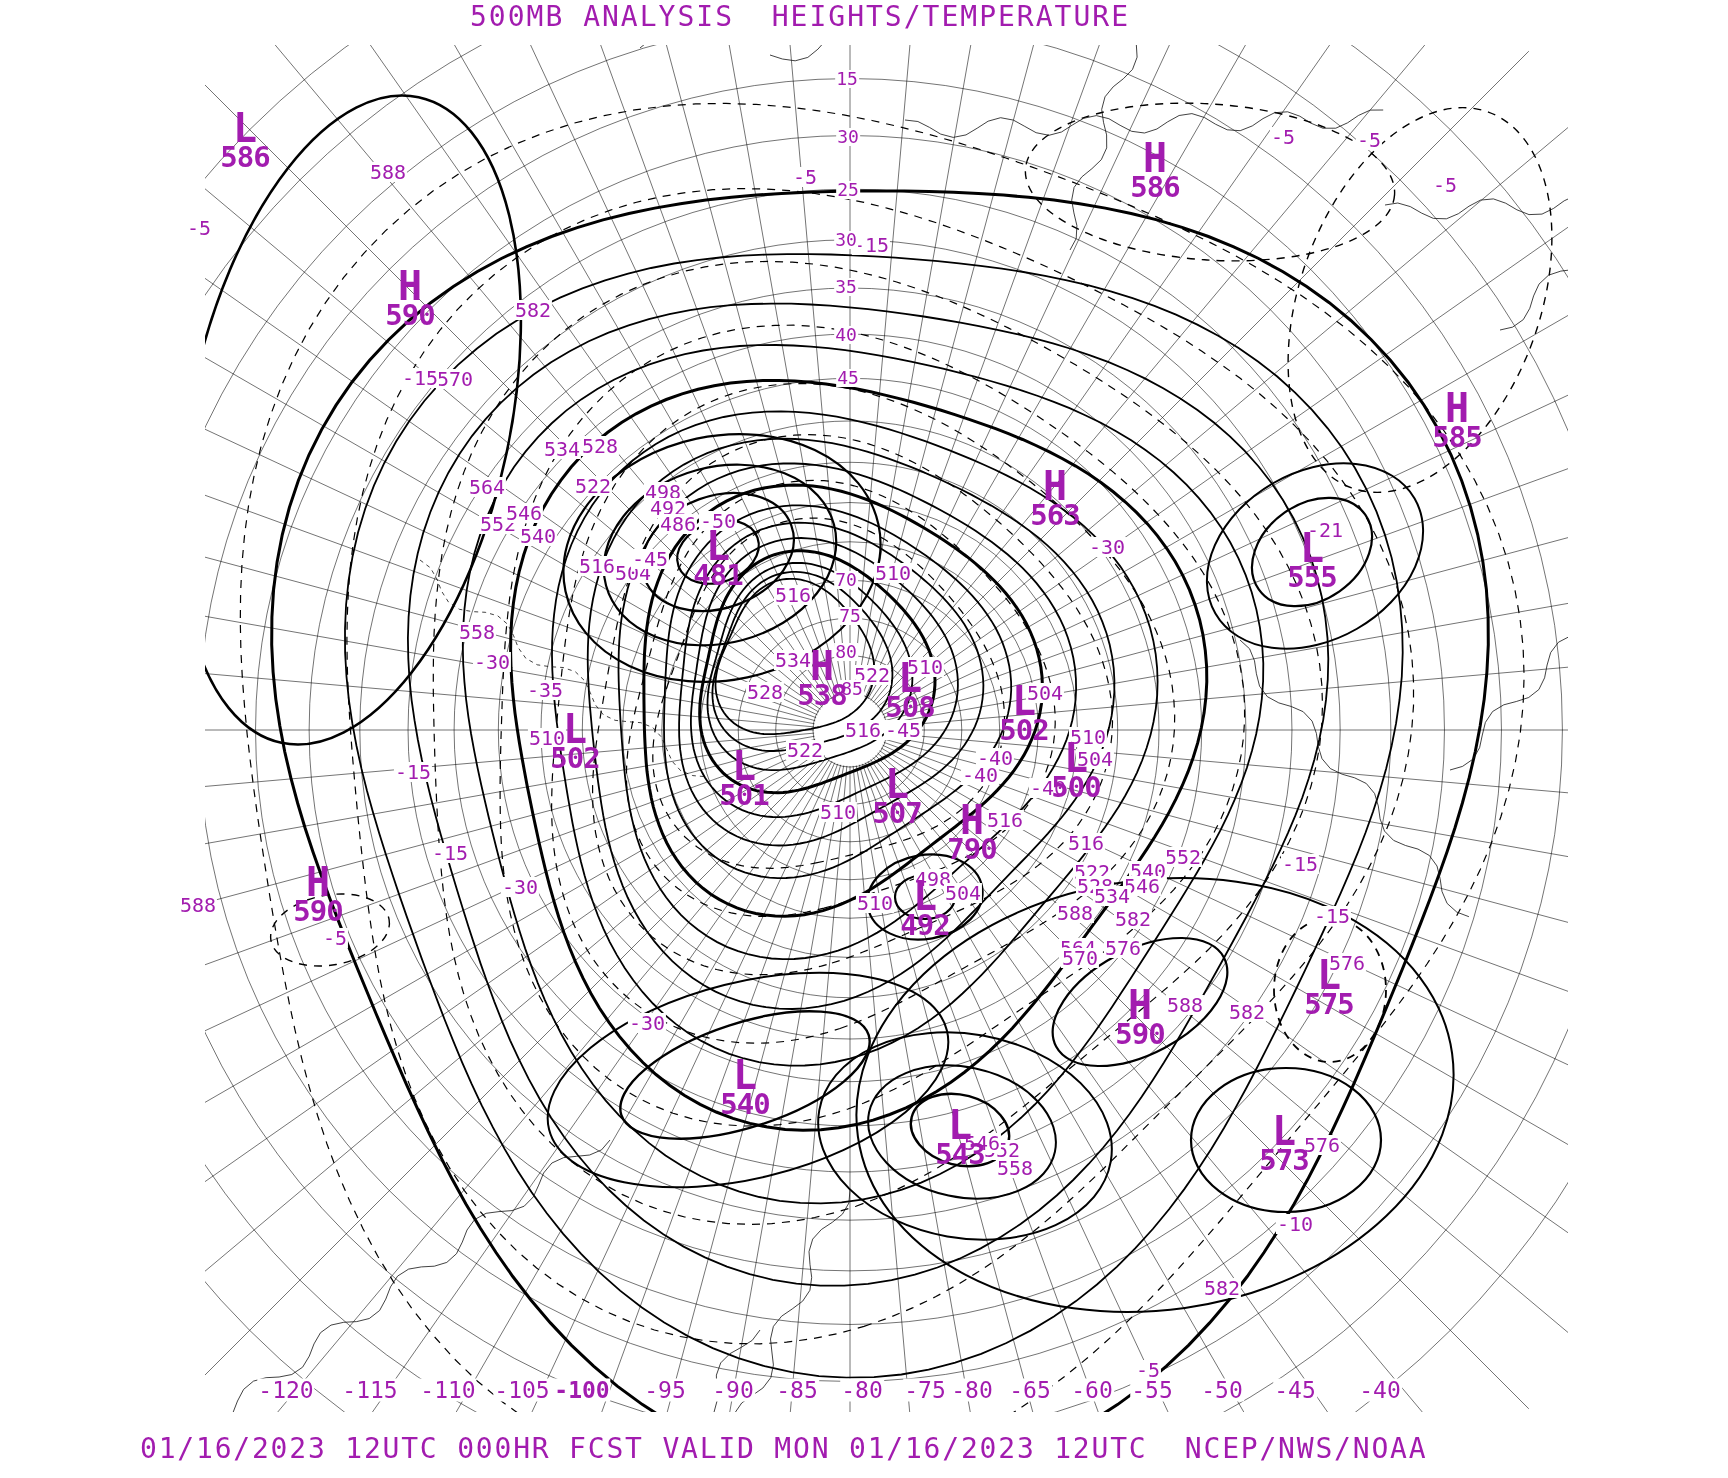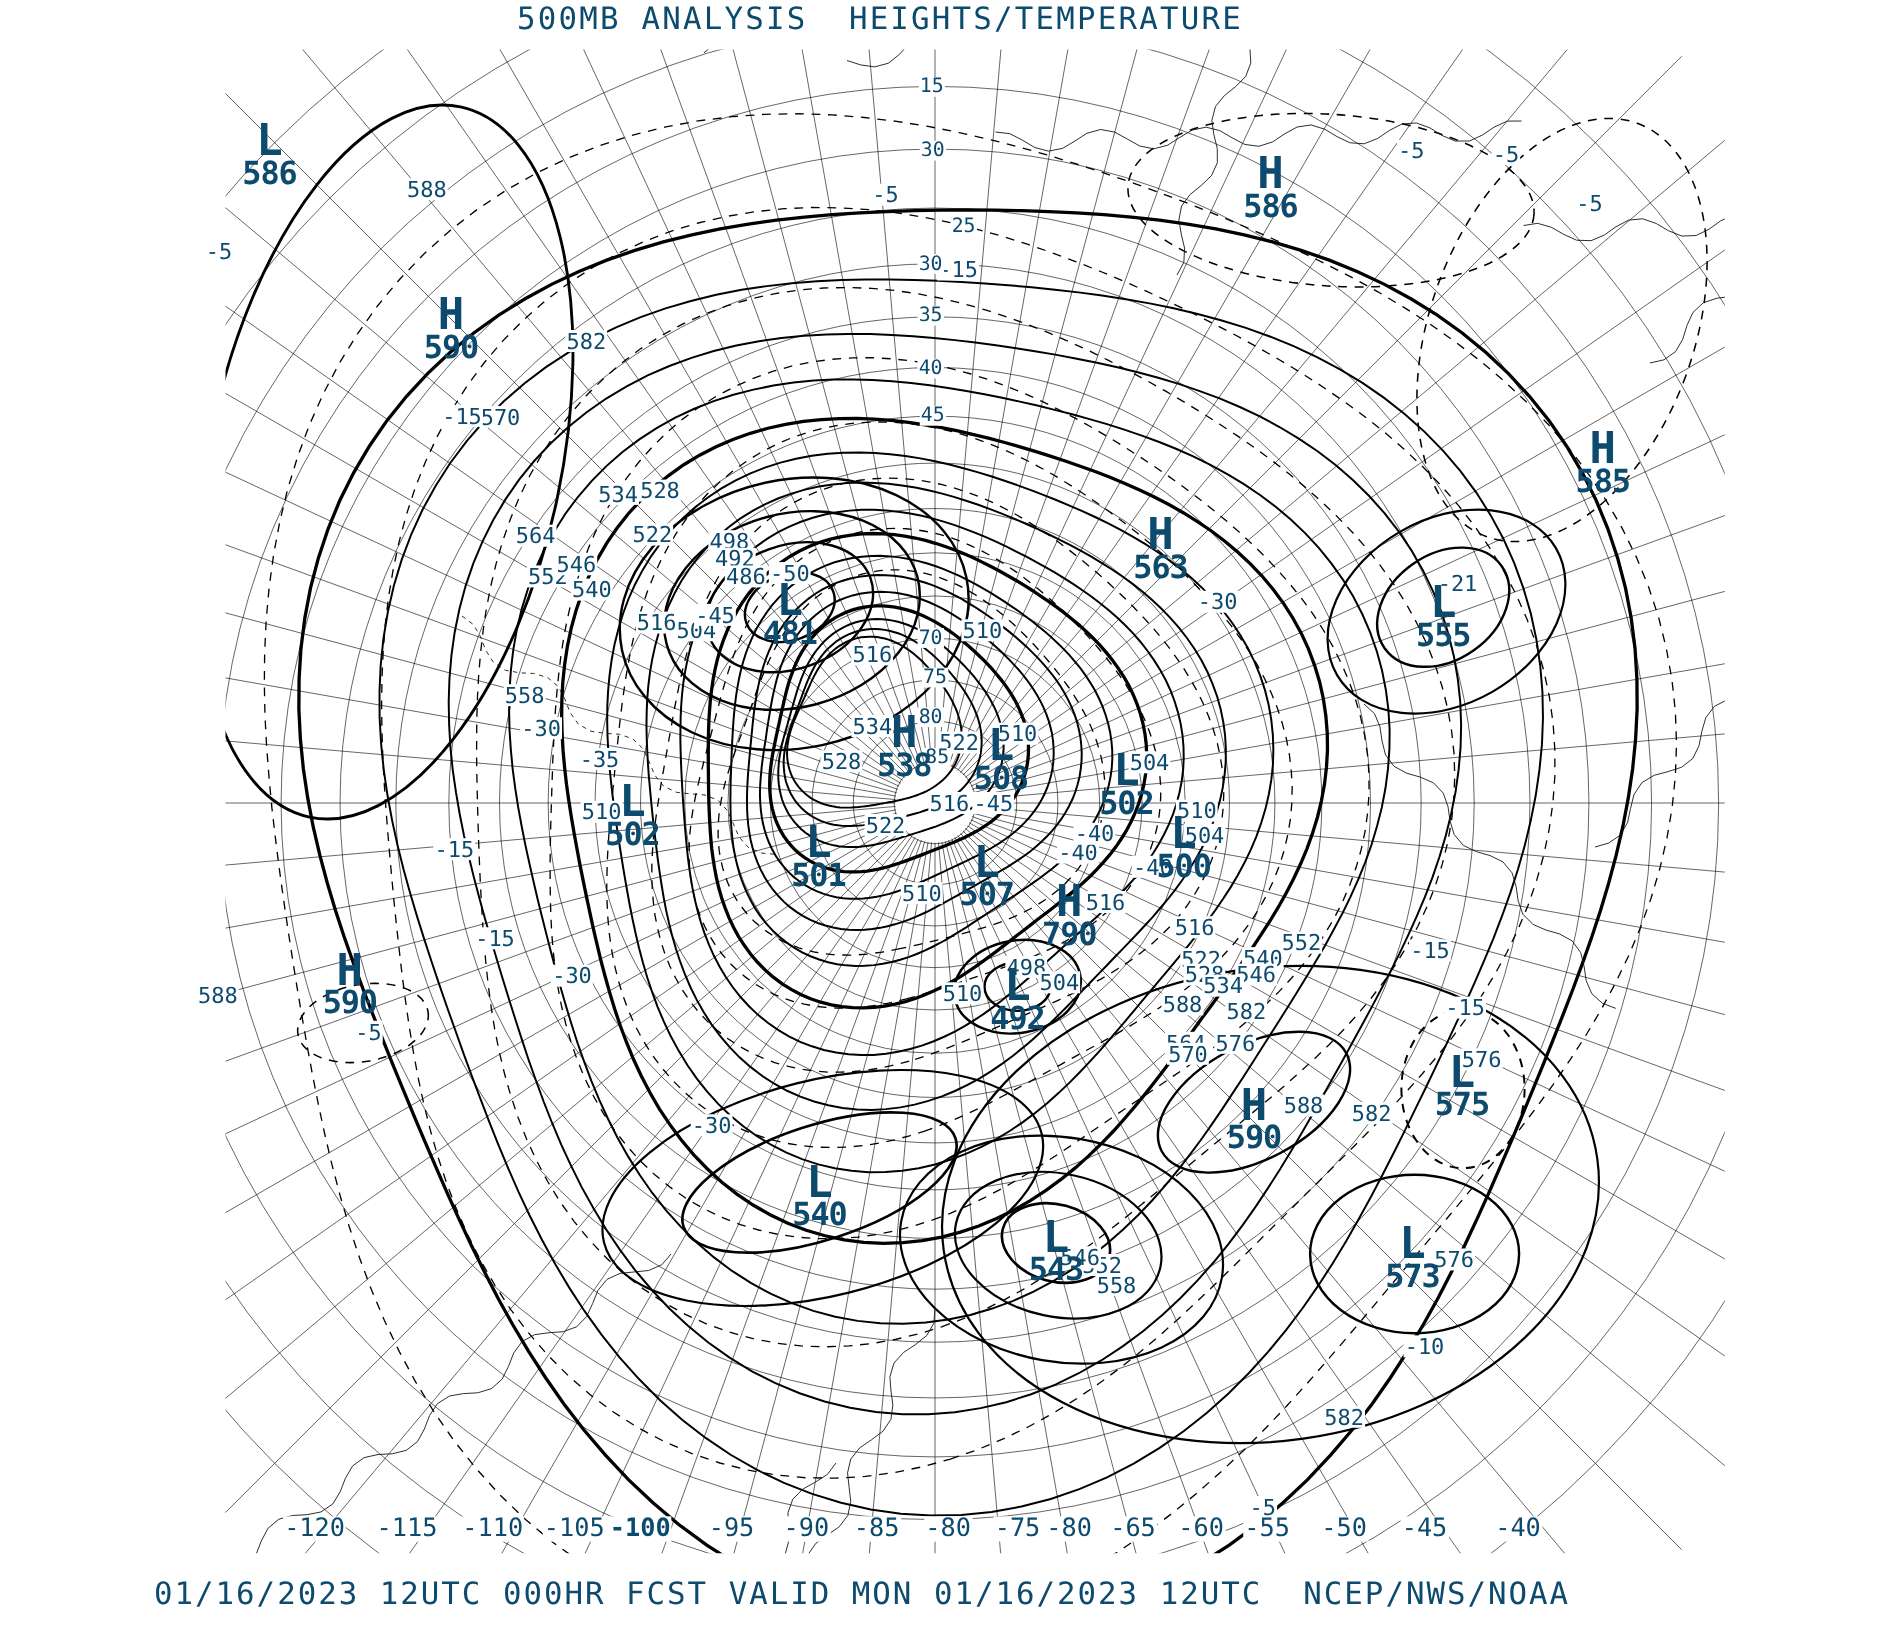--- a/index.html
+++ b/index.html
@@ -1,17 +1,17 @@
 <!DOCTYPE html>
 <html><head>
 <meta charset="utf-8">
 <style>
   html,body{margin:0;padding:0;background:#fff;}
   .page{position:relative;width:1728px;height:1478px;background:#fff;overflow:hidden;
-        font-family:"DejaVu Sans Mono",monospace;color:#0c4a6e;}
+        font-family:"DejaVu Sans Mono",monospace;color:#a21caf;}
   .title{position:absolute;top:0px;left:800px;transform:translateX(-50%);white-space:pre;
          font-size:28px;letter-spacing:2px;font-weight:normal;}
   .footer{position:absolute;top:1432px;left:140px;white-space:pre;
           font-size:28px;letter-spacing:1.8px;text-align:right;}
   .map{position:absolute;left:0;top:0;width:1728px;height:1478px;}
   .map svg{position:absolute;left:0;top:0;}
   .clabel,.tlabel,.latlabel,.lonlabel{position:absolute;transform:translate(-50%,-50%);
      background:#fff;padding:0 1px;line-height:1;white-space:nowrap;}
   .clabel{font-size:20px;}
   .tlabel{font-size:20px;}
@@ -268,21 +268,21 @@
       <div class="tlabel" style="left: 980px; top: 775px;">-40</div>
       <div class="tlabel" style="left: 1048px; top: 788px;">-40</div>
       <div class="tlabel" style="left: 903px; top: 730px;">-45</div>
       <div class="tlabel" style="left: 650px; top: 559px;">-45</div>
       <div class="tlabel" style="left: 718px; top: 521px;">-50</div>
       <div class="tlabel" style="left: 995px; top: 758px;">-40</div>
       <div class="tlabel" style="left: 199px; top: 228px;">-5</div>
       <div class="tlabel" style="left: 1148px; top: 1370px;">-5</div>
       <div class="latlabel" style="left: 847px; top: 79px;">15</div>
       <div class="latlabel" style="left: 848px; top: 137px;">30</div>
-      <div class="latlabel" style="left: 876px; top: 190px; margin-top: 16px;">25</div>
+      <div class="latlabel" style="left: 848px; top: 190px;">25</div>
       <div class="latlabel" style="left: 846px; top: 240px;">30</div>
       <div class="latlabel" style="left: 846px; top: 287px;">35</div>
       <div class="latlabel" style="left: 846px; top: 335px;">40</div>
       <div class="latlabel" style="left: 848px; top: 378px;">45</div>
       <div class="latlabel" style="left: 846px; top: 580px;">70</div>
       <div class="latlabel" style="left: 850px; top: 616px;">75</div>
       <div class="latlabel" style="left: 846px; top: 652px;">80</div>
       <div class="latlabel" style="left: 852px; top: 689px;">85</div>
       <div class="lonlabel" style="left: 286px; top: 1390px;">-120</div>
       <div class="lonlabel" style="left: 370px; top: 1390px;">-115</div>

